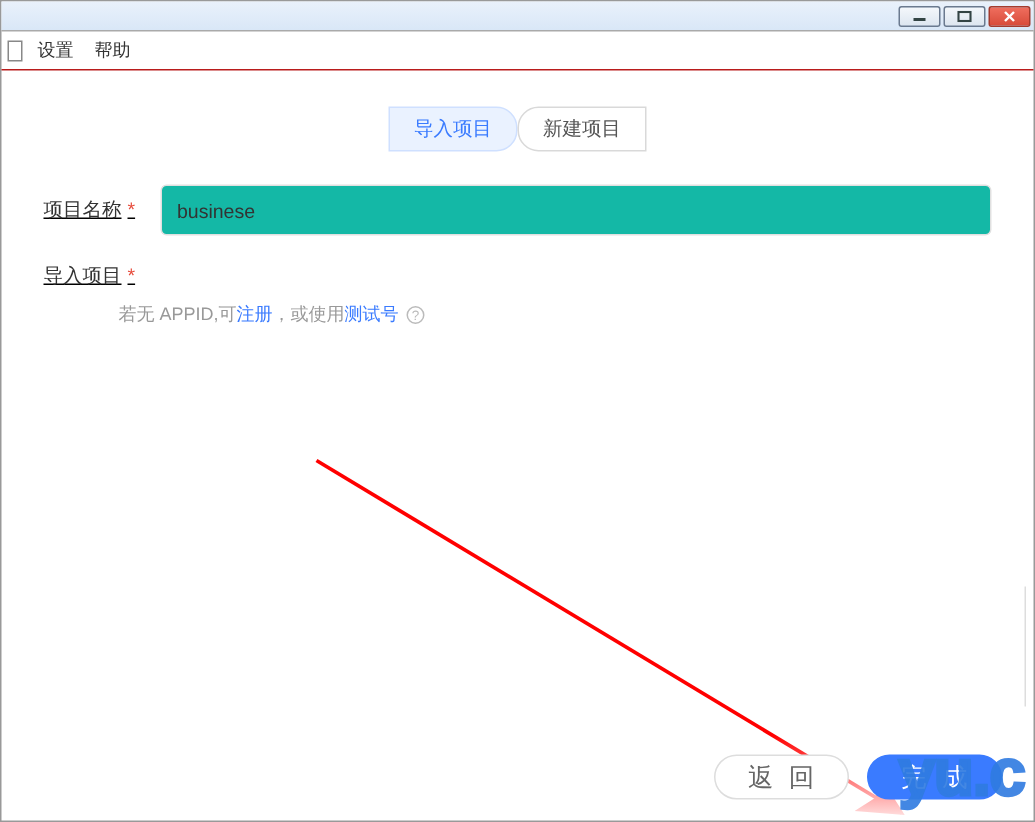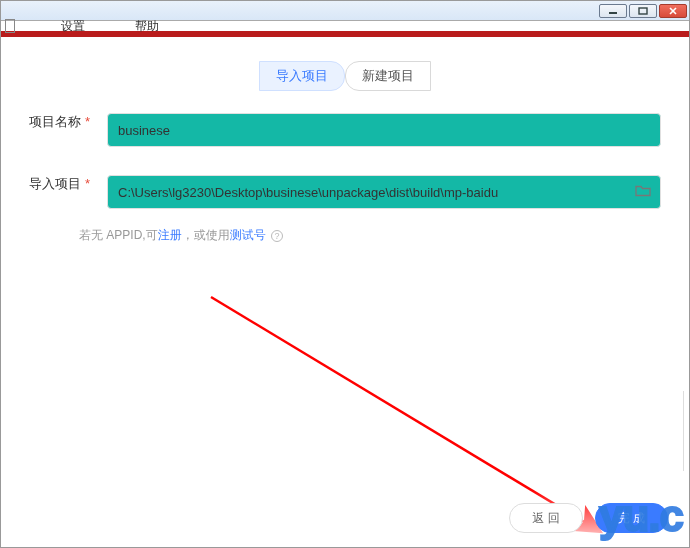--- a/index.html
+++ b/index.html
@@ -29,26 +29,25 @@
   font-size: 9px; color: #344;
   cursor: default;
 }
 .winbtn.close {
   background: linear-gradient(#ef6e5e, #d84b3a);
   border-color: #a43b2e;
   color: #fff; font-weight: bold;
 }
 
 .menubar {
-  height: 16px;
+  height: 26px;
   display: flex; align-items: center;
   padding: 0 4px;
   font-size: 12px; color: #333;
-  border-bottom: 6px solid #b91c1c;
-  gap: 36px;
+  border-bottom: 1px solid #b91c1c;
 }
 .menubar .cut {
   width: 10px; height: 14px;
   border: 1px solid #888; margin-right: 10px;
 }
 .menubar span { margin-right: 14px; cursor: default; }
 
 .body {
   flex: 1; overflow: hidden; position: relative;
   padding: 24px 28px 0 28px;
@@ -59,21 +58,21 @@
 }
 .tabpill {
   padding: 5px 16px; font-size: 13px;
   border: 1px solid #d9d9d9;
   cursor: default;
 }
 .tabpill.left { border-radius: 14px 0 0 14px; background: #fff; color: #555; }
 .tabpill.right { border-radius: 0 14px 14px 0; background: #eaf2ff; color: #3a7bff; border-color: #cfe0ff; }
 
 .formrow {
-  display: flex; align-items: flex-start; margin-bottom: 28px;
+  display: flex; align-items: center; margin-bottom: 18px; text-decoration: underline;
 }
 .label {
   width: 78px; font-size: 13px; color: #333; text-align: left;
 }
 .req { color: #e74c3c; margin-left: 4px; }
 .field {
   flex: 1; position: relative;
 }
 .input {
   width: 100%; height: 34px;
@@ -110,22 +109,22 @@
 
 .footer-fade {
   position: absolute; left: 1px; right: 1px; bottom: 1px; height: 56px;
   display: flex; justify-content: flex-end; align-items: center;
   padding-right: 20px; gap: 12px;
   background: linear-gradient(rgba(255,255,255,0), rgba(255,255,255,0.9));
 }
 .btn {
   height: 30px; padding: 0 22px;
   border: 1px solid #ddd; border-radius: 15px;
-  background: #fff; font-size: 12px; color: #666;
-  display: flex; align-items: center;
+  background: #fff; font-size: 17px; color: #666;
+  display: flex; align-items: center; font-family: Liberation Mono, monospace;
 }
 .btn.primary {
   background: #3a7bff; border-color: #3a7bff; color: #fff;
 }
 .watermark {
   position: absolute; right: 6px; bottom: 6px;
   font-size: 44px; font-weight: 700; color: #2f7be0;
   -webkit-text-stroke: 2px #2f7be0;
   text-shadow: 0 0 1px #2f7be0;
   opacity: 0.9; font-family: Arial, sans-serif;
@@ -181,28 +180,20 @@
       </div>
       <div class="field">
         <input class="input" value="businese" style="">
       </div>
     </div>
 
     <div class="formrow">
       <div class="label">
         <span>导入项目</span><span class="req">*</span>
       </div>
-      <div class="field">
-        <input class="input" value="C:\Users\lg3230\Desktop\businese\unpackage\dist\build\mp-baidu" style="">
-        <span class="righticon">
-          <svg width="16" height="14">
-              <path d="M1 3h5l1.5 2H15v7H1z" fill="none" stroke="#777" stroke-width="1.3"></path>
-            </svg>
-        </span>
-      </div>
     </div>
 
 
     <div class="hint">
       <span>若无 APPID,可</span><a>注册</a><span>，或使用</span><a>测试号</a>
       <span class="q">?</span>
     </div>
 
     <svg class="arrow">
       <defs>

